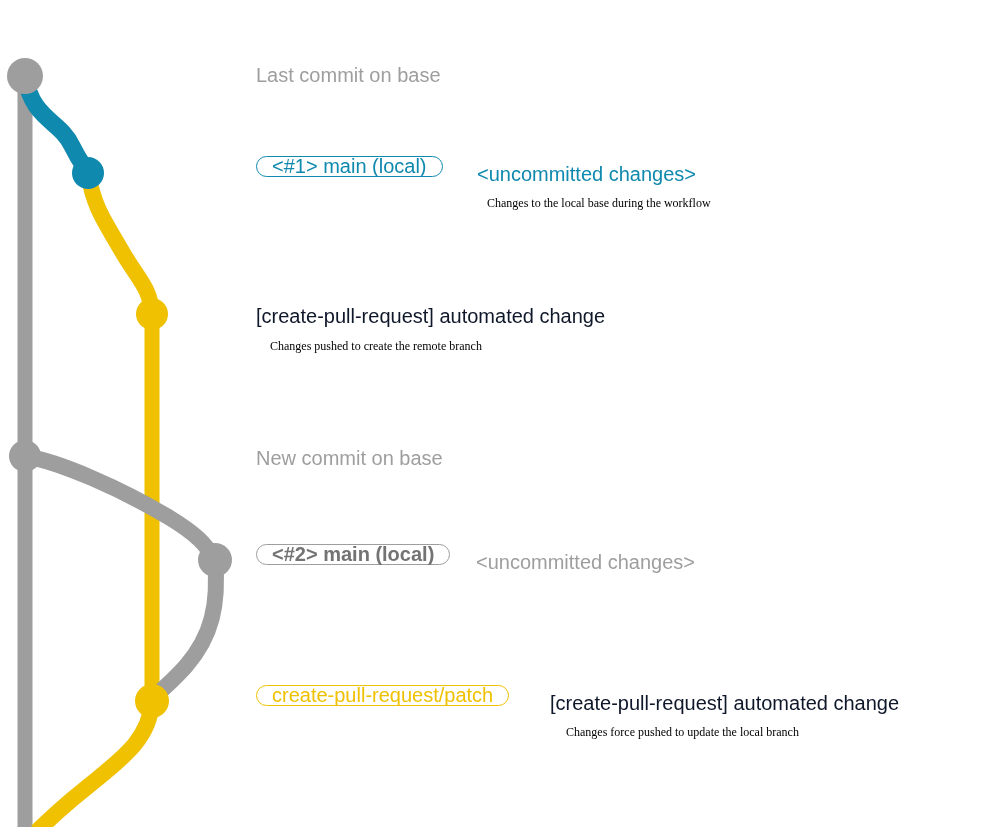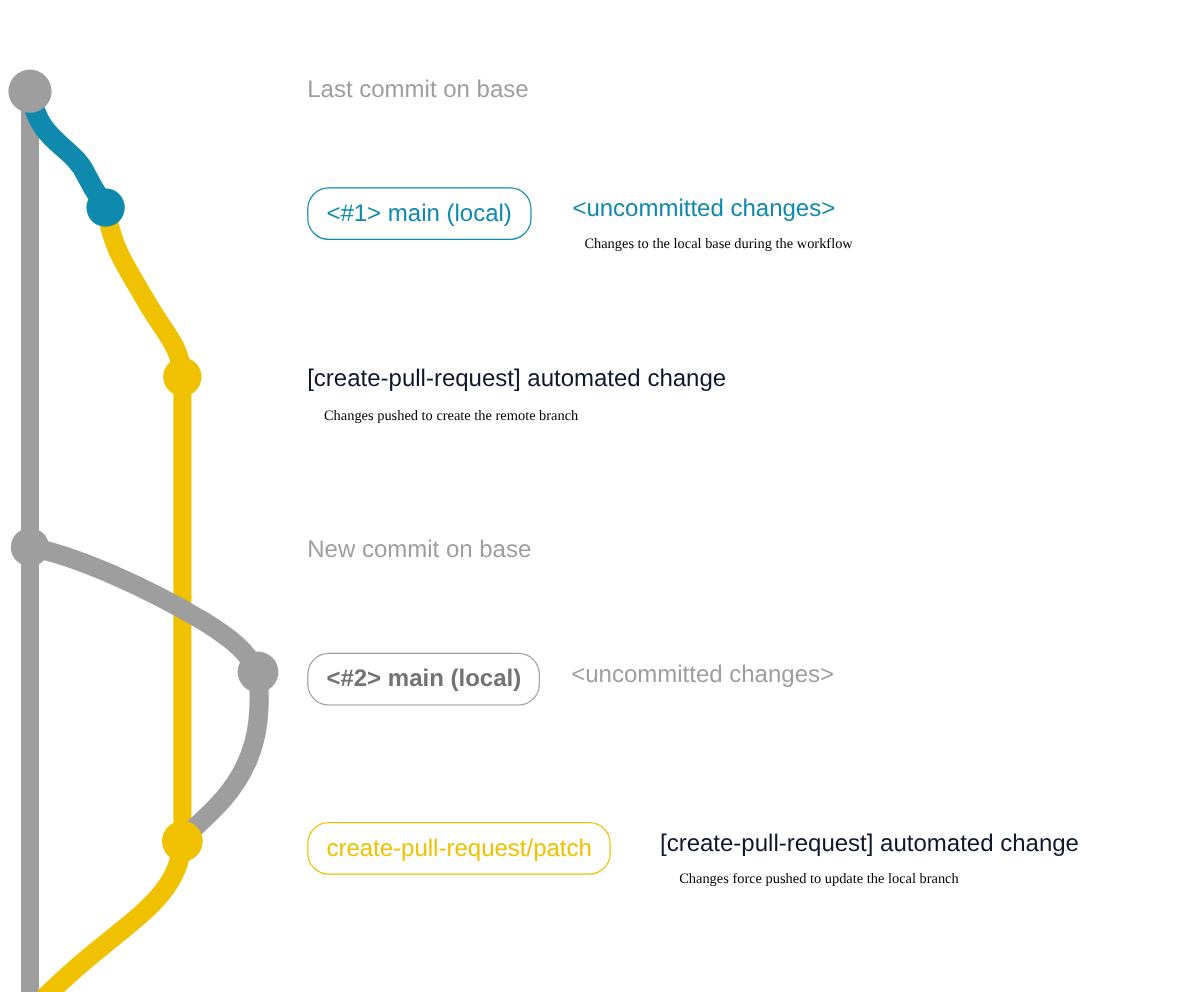--- a/index.html
+++ b/index.html
@@ -39,21 +39,21 @@
     font-size: 12px;
     color: #000000;
     line-height: 1;
   }
   .pill {
     position: absolute;
     display: inline-flex;
     align-items: center;
     justify-content: center;
     box-sizing: border-box;
-    height: 44px;
+    height: 21px;
     padding: 0 15px;
     border: 1.6px solid #999999;
     border-radius: 18px;
     font-family: "Liberation Sans", sans-serif;
     font-size: 20px;
     white-space: nowrap;
     background: #ffffff;
   }
   .pill-teal { border-color: #1089AE; color: #1089AE; }
   .pill-gray { border-color: #9E9E9E; color: #737373; font-weight: bold; }

